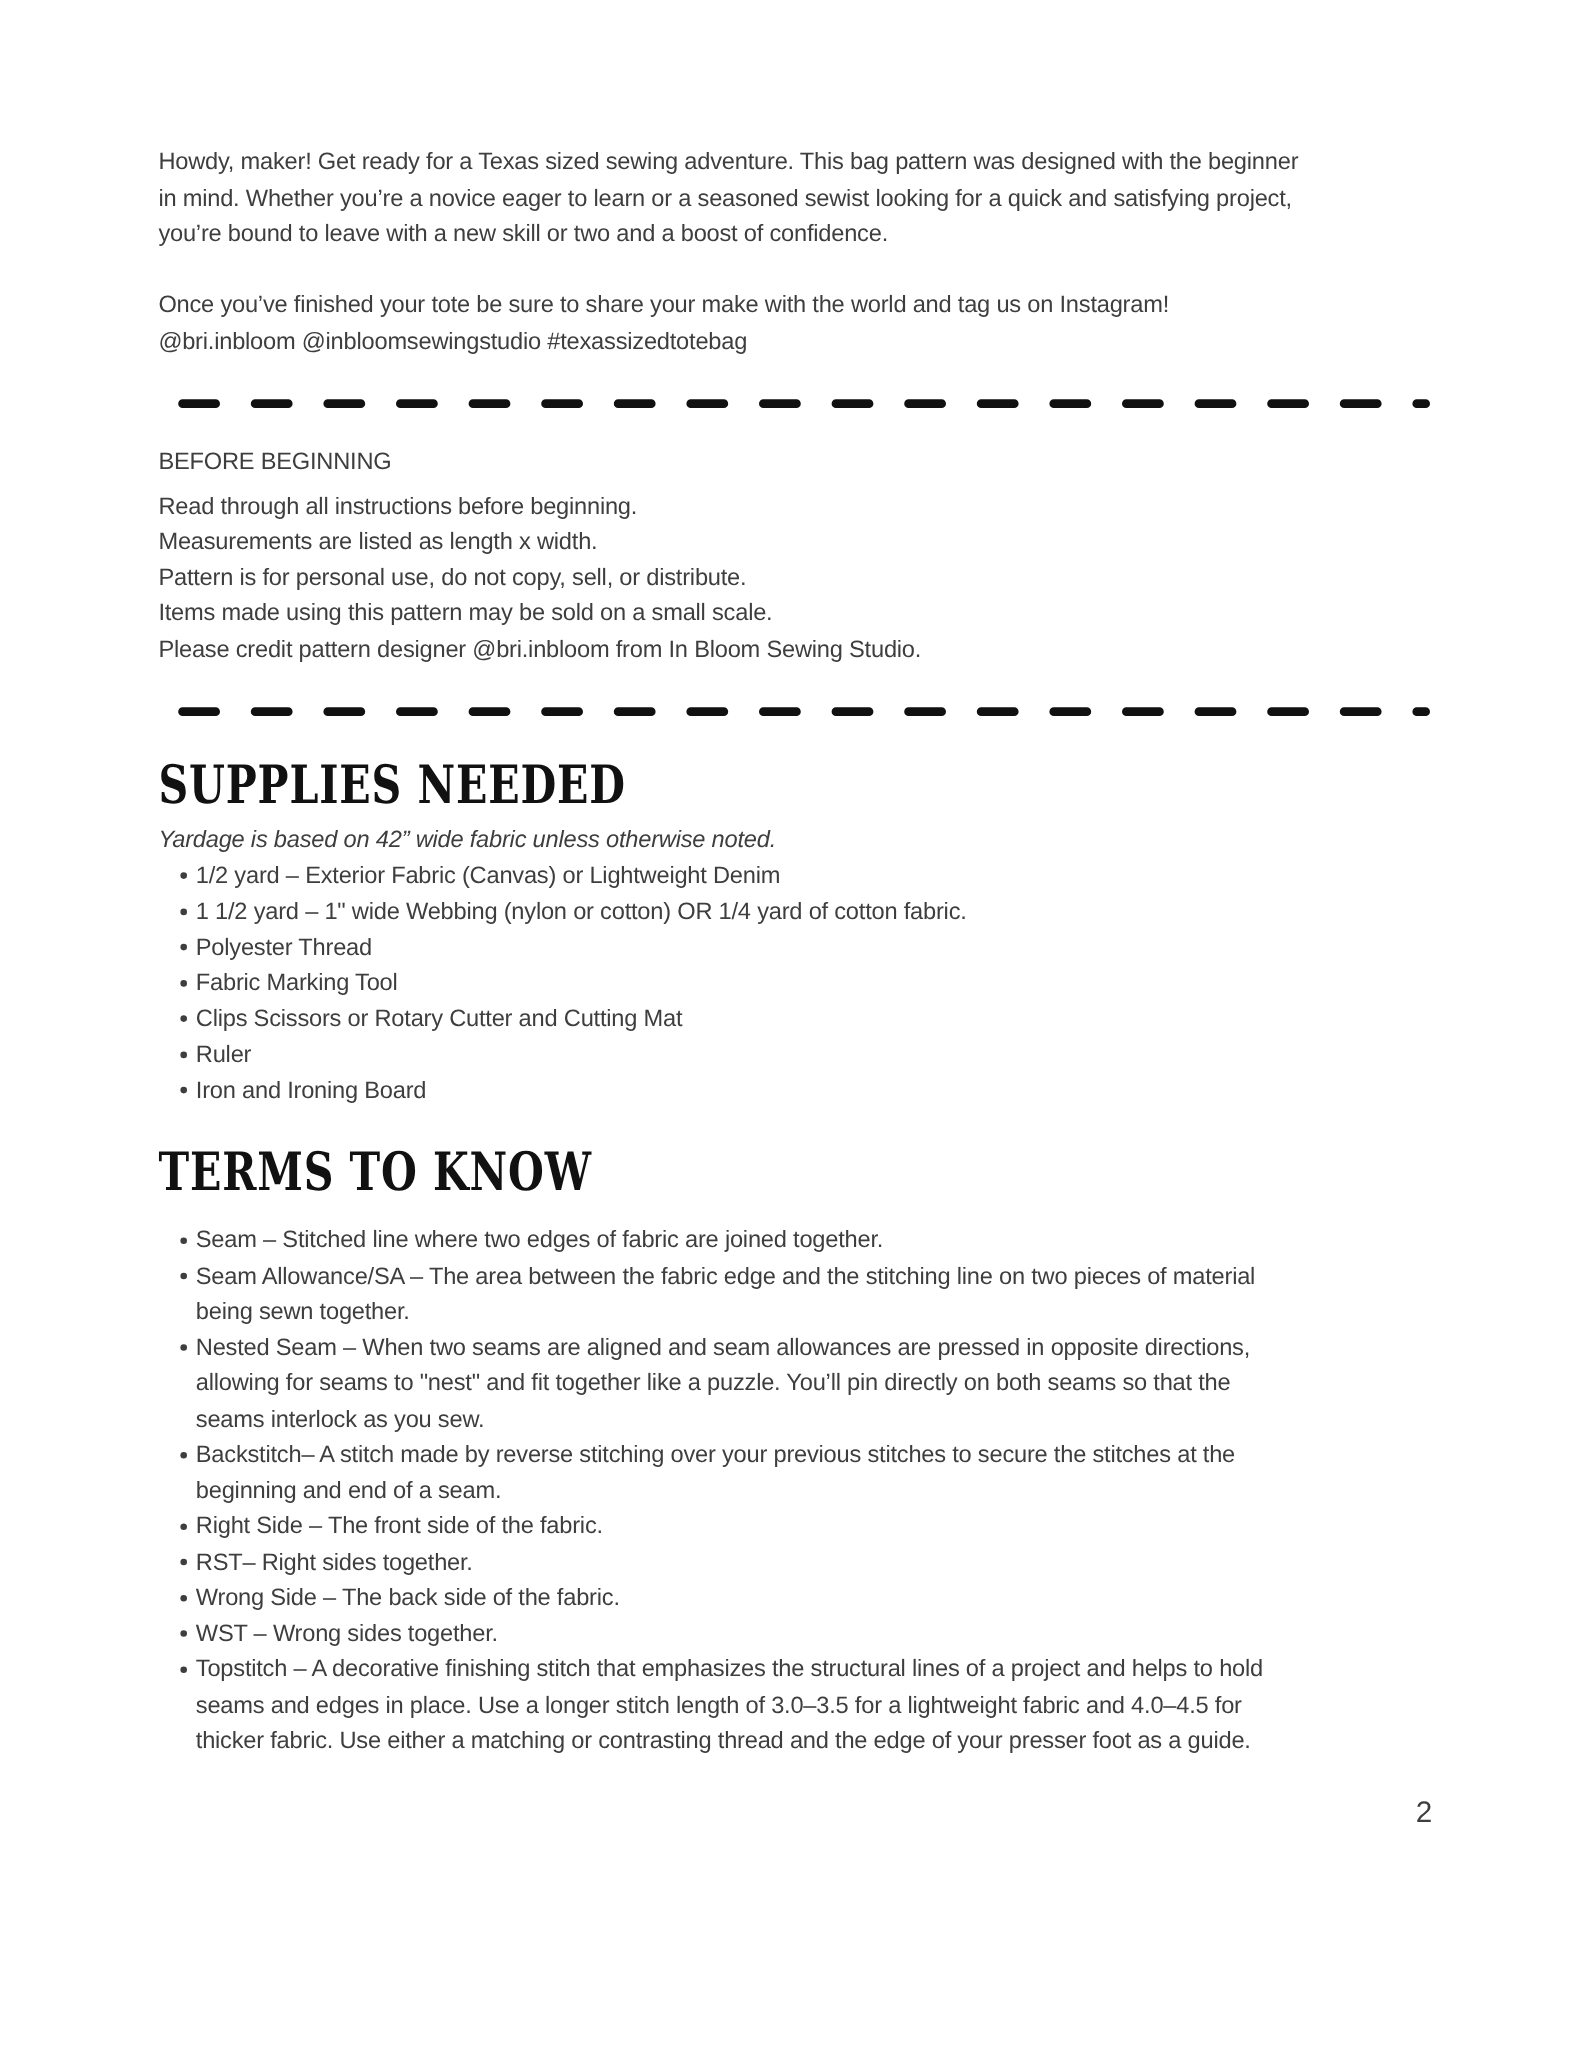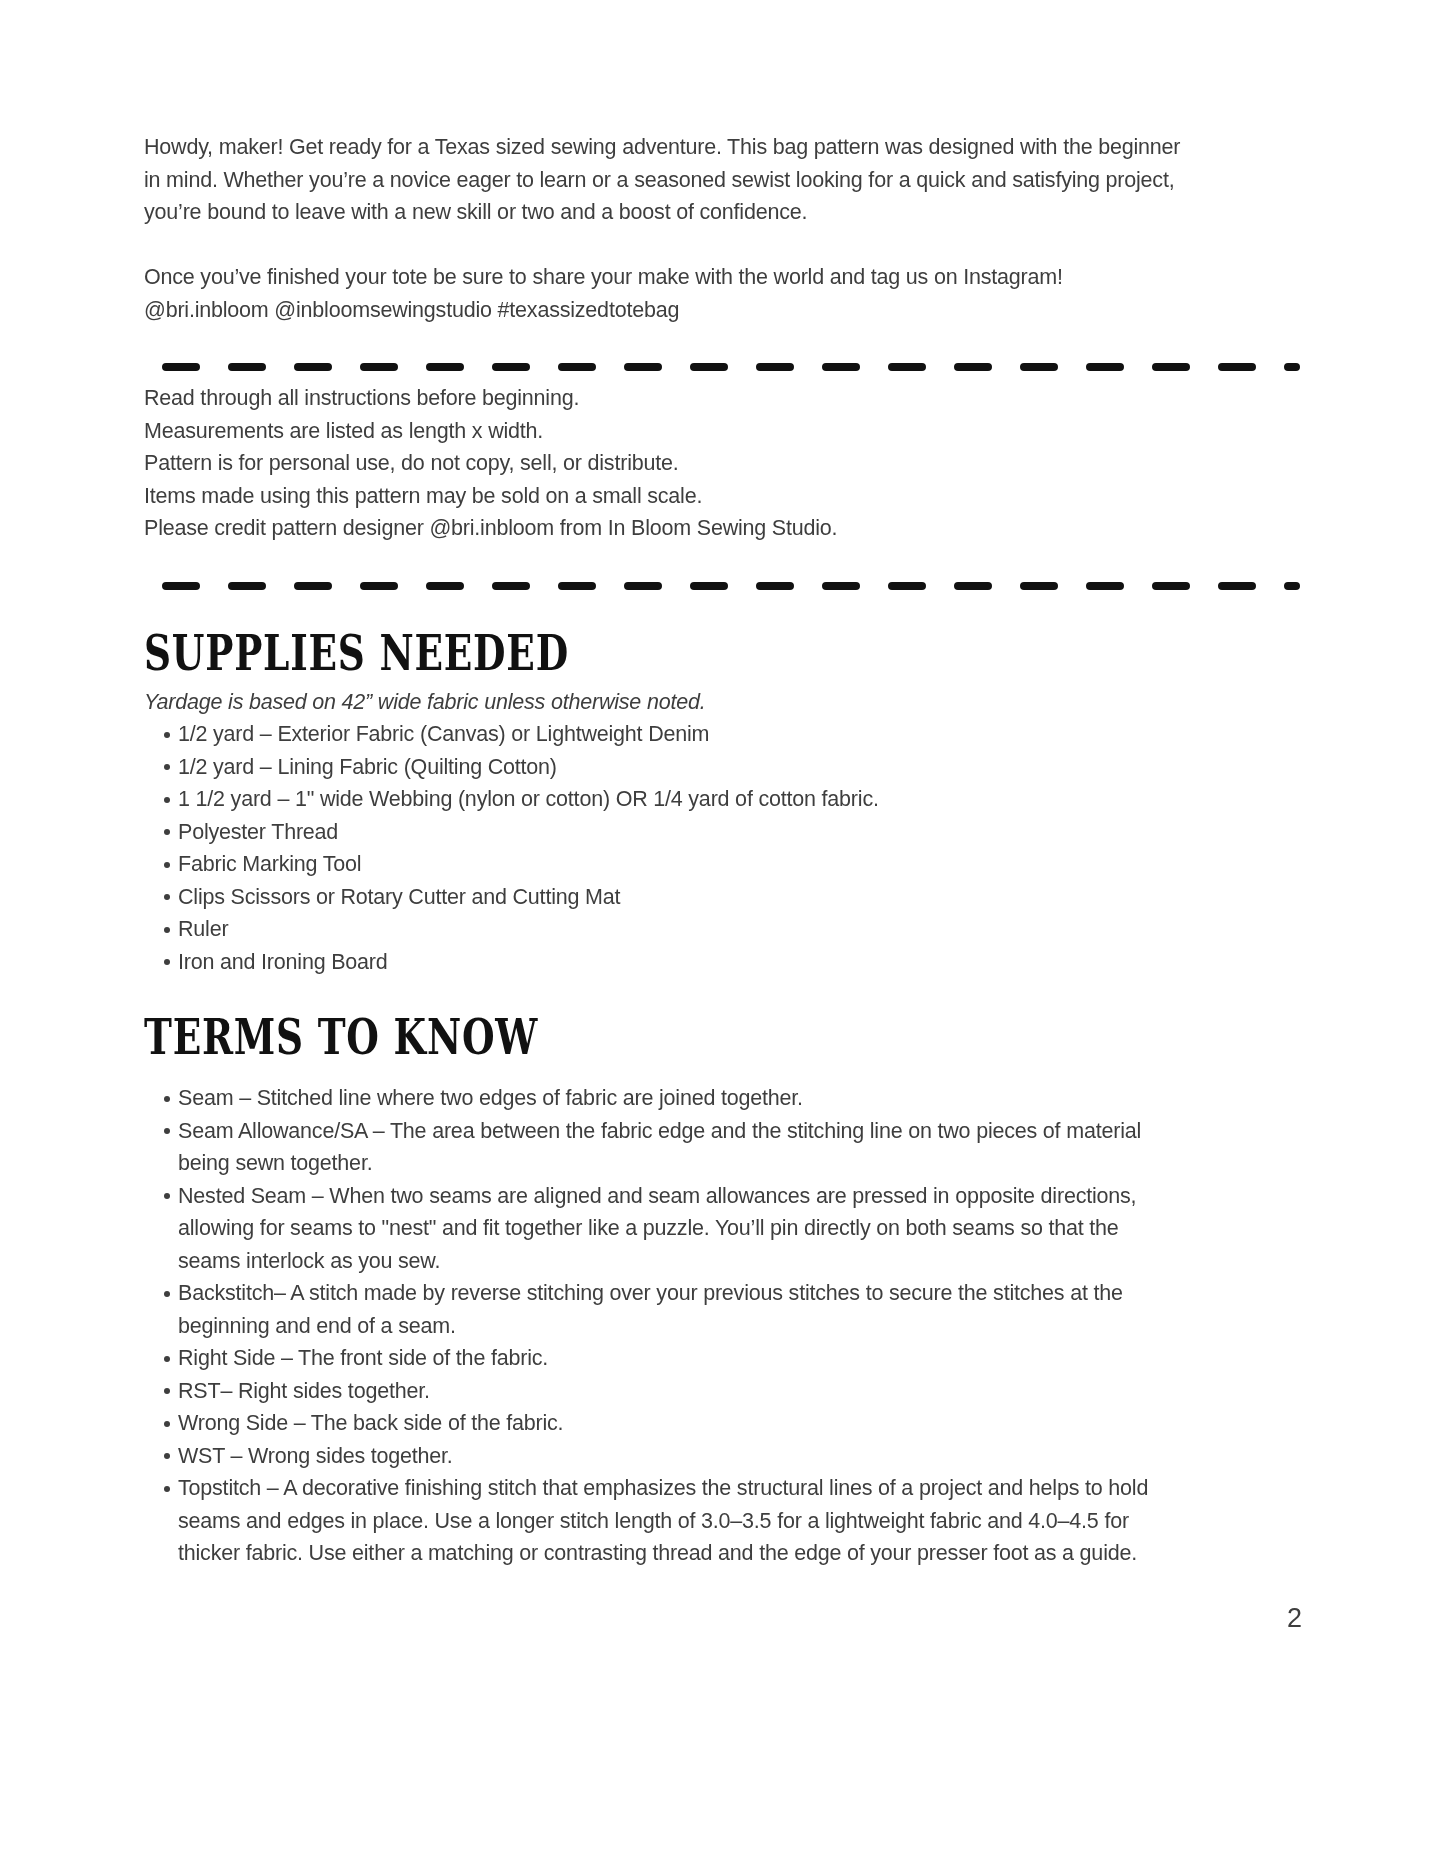--- a/index.html
+++ b/index.html
@@ -80,20 +80,21 @@
 in mind. Whether you’re a novice eager to learn or a seasoned sewist looking for a quick and satisfying project,
 you’re bound to leave with a new skill or two and a boost of confidence.</p>
 
     <p class="para intro-2">Once you’ve finished your tote be sure to share your make with the world and tag us on Instagram!
 @bri.inbloom @inbloomsewingstudio #texassizedtotebag</p>
 
     <svg class="divider" viewBox="0 0 1158 14" xmlns="http://www.w3.org/2000/svg">
       <line x1="22" y1="7" x2="1152" y2="7" stroke="#111111" stroke-width="8" stroke-linecap="round" stroke-dasharray="30 36"></line>
     </svg>
 
+    <div class="bb-title">BEFORE BEGINNING</div>
 
     <div class="bb-notes">Read through all instructions before beginning.
 Measurements are listed as length x width.
 Pattern is for personal use, do not copy, sell, or distribute.
 Items made using this pattern may be sold on a small scale.
 Please credit pattern designer @bri.inbloom from In Bloom Sewing Studio.</div>
 
     <svg class="divider" viewBox="0 0 1158 14" xmlns="http://www.w3.org/2000/svg">
       <line x1="22" y1="7" x2="1152" y2="7" stroke="#111111" stroke-width="8" stroke-linecap="round" stroke-dasharray="30 36"></line>
     </svg>
@@ -101,23 +102,20 @@
     <h1 class="display-heading supplies-heading">SUPPLIES NEEDED</h1>
 
     <p class="para yardage-note">Yardage is based on 42” wide fabric unless otherwise noted.</p>
 
     <ul class="supplies-list">
 
         <li class="bullet-item">
           <span>1/2 yard – Exterior Fabric (Canvas) or Lightweight Denim</span>
         </li>
 
-        <li class="bullet-item">
-          <span>1/2 yard – Lining Fabric (Quilting Cotton)</span>
-        </li>
 
         <li class="bullet-item">
           <span>1 1/2 yard – 1" wide Webbing (nylon or cotton) OR 1/4 yard of cotton fabric.</span>
         </li>
 
         <li class="bullet-item">
           <span>Polyester Thread</span>
         </li>
 
         <li class="bullet-item">

